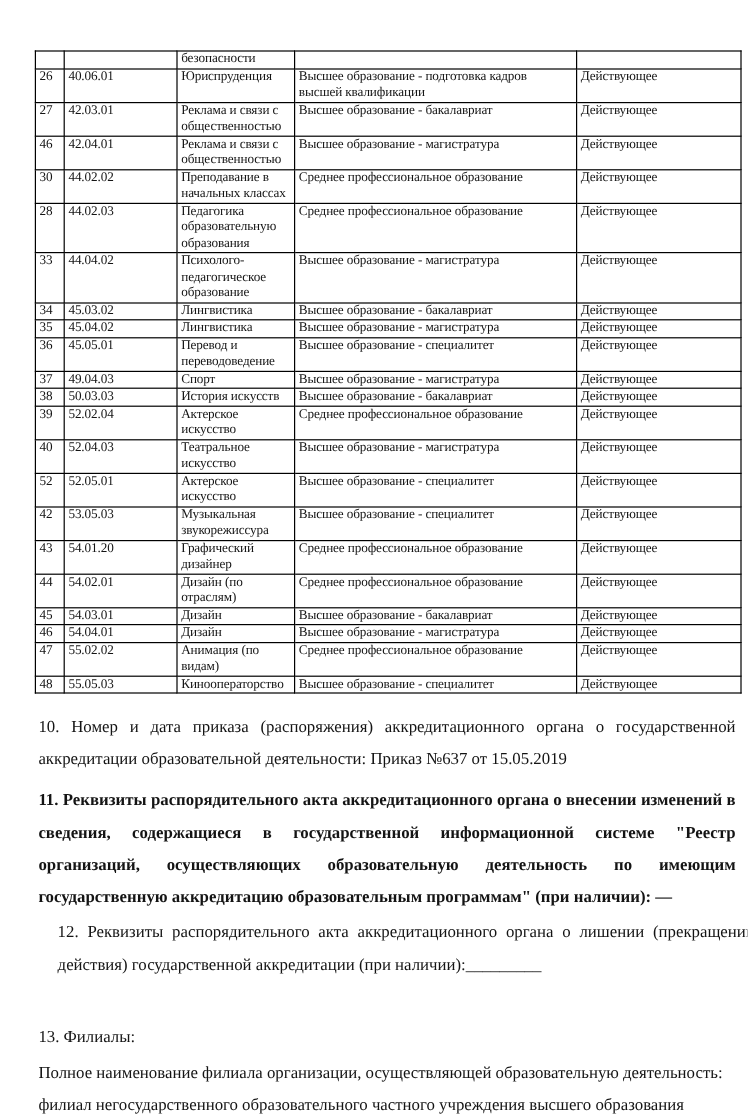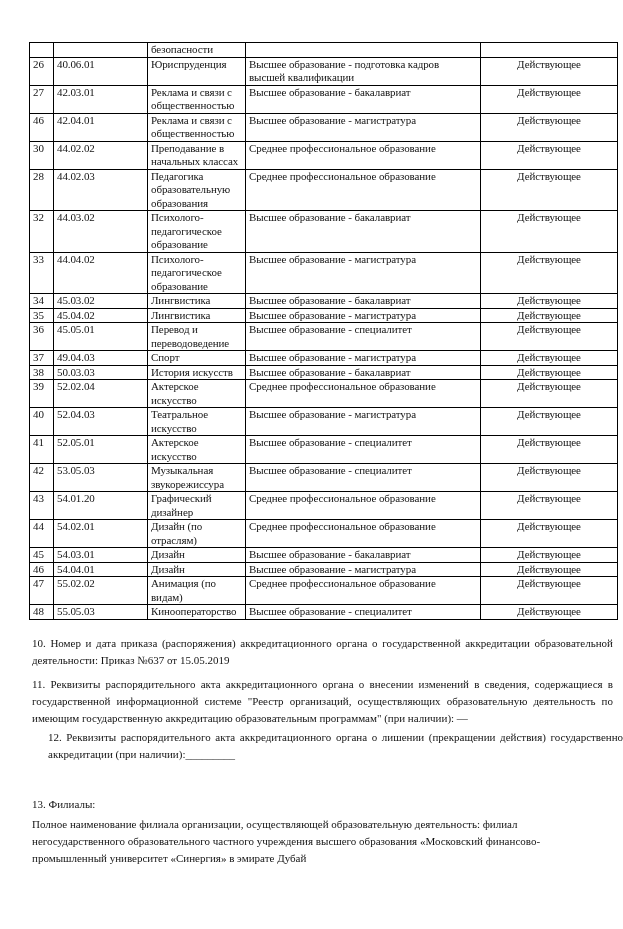--- a/index.html
+++ b/index.html
@@ -22,32 +22,32 @@
   table.programs td {
     border:1px solid #000;
     vertical-align:top;
     font-size:11px;
     line-height:13.5px;
     padding:0 3px;
     letter-spacing:-0.1px;
     overflow:hidden;
   }
   table.programs td.c-num { padding-left:3px; }
-  table.programs td.c-status { text-align:center; }
+  table.programs td.c-status { }
   .para {
     width:584px;
     margin:0;
-    font-size:11px;
-    line-height:17px;
+    font-size:14px;
+    line-height:27px;
     padding-left:3px;
     box-sizing:border-box;
   }
   .justify { text-align:justify; }
   .p10 { margin-top:15px; }
-  .p11 { margin-top:7px; }
+  .p11 { margin-top:7px;font-weight:bold; }
   .p12 { margin-top:2px;margin-left:16px; }
   .p13 { margin-top:33px; }
   .branch { margin-top:3px; }
   .blank-underline { letter-spacing:0; }
 </style>
 </head>
 <body>
 
 <div class="page">
 
@@ -96,27 +96,20 @@
           <td class="c-status">Действующее</td>
         </tr>
         <tr>
           <td class="c-num">28</td>
           <td class="c-code">44.02.03</td>
           <td class="c-name">Педагогика образовательную образования</td>
           <td class="c-level">Среднее профессиональное образование</td>
           <td class="c-status">Действующее</td>
         </tr>
         <tr>
-          <td class="c-num">32</td>
-          <td class="c-code">44.03.02</td>
-          <td class="c-name">Психолого-педагогическое образование</td>
-          <td class="c-level">Высшее образование - бакалавриат</td>
-          <td class="c-status">Действующее</td>
-        </tr>
-        <tr>
           <td class="c-num">33</td>
           <td class="c-code">44.04.02</td>
           <td class="c-name">Психолого-педагогическое образование</td>
           <td class="c-level">Высшее образование - магистратура</td>
           <td class="c-status">Действующее</td>
         </tr>
         <tr>
           <td class="c-num">34</td>
           <td class="c-code">45.03.02</td>
           <td class="c-name">Лингвистика</td>
@@ -159,21 +152,21 @@
           <td class="c-status">Действующее</td>
         </tr>
         <tr>
           <td class="c-num">40</td>
           <td class="c-code">52.04.03</td>
           <td class="c-name">Театральное искусство</td>
           <td class="c-level">Высшее образование - магистратура</td>
           <td class="c-status">Действующее</td>
         </tr>
         <tr>
-          <td class="c-num">41</td>
+          <td class="c-num">52</td>
           <td class="c-code">52.05.01</td>
           <td class="c-name">Актерское искусство</td>
           <td class="c-level">Высшее образование - специалитет</td>
           <td class="c-status">Действующее</td>
         </tr>
         <tr>
           <td class="c-num">42</td>
           <td class="c-code">53.05.03</td>
           <td class="c-name">Музыкальная звукорежиссура</td>
           <td class="c-level">Высшее образование - специалитет</td>

